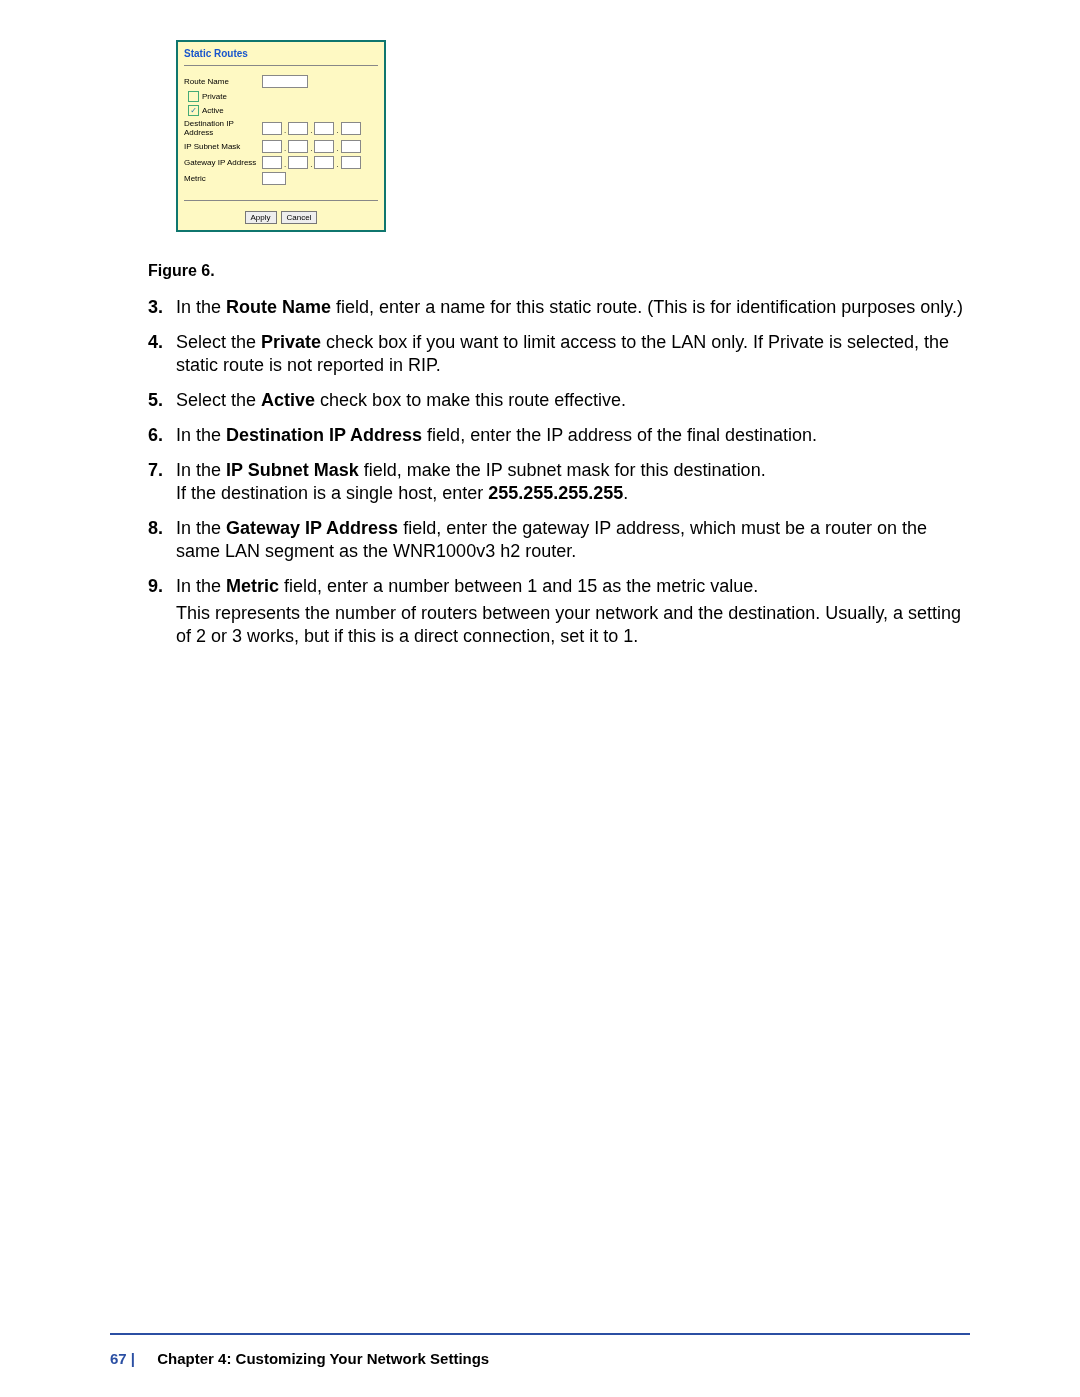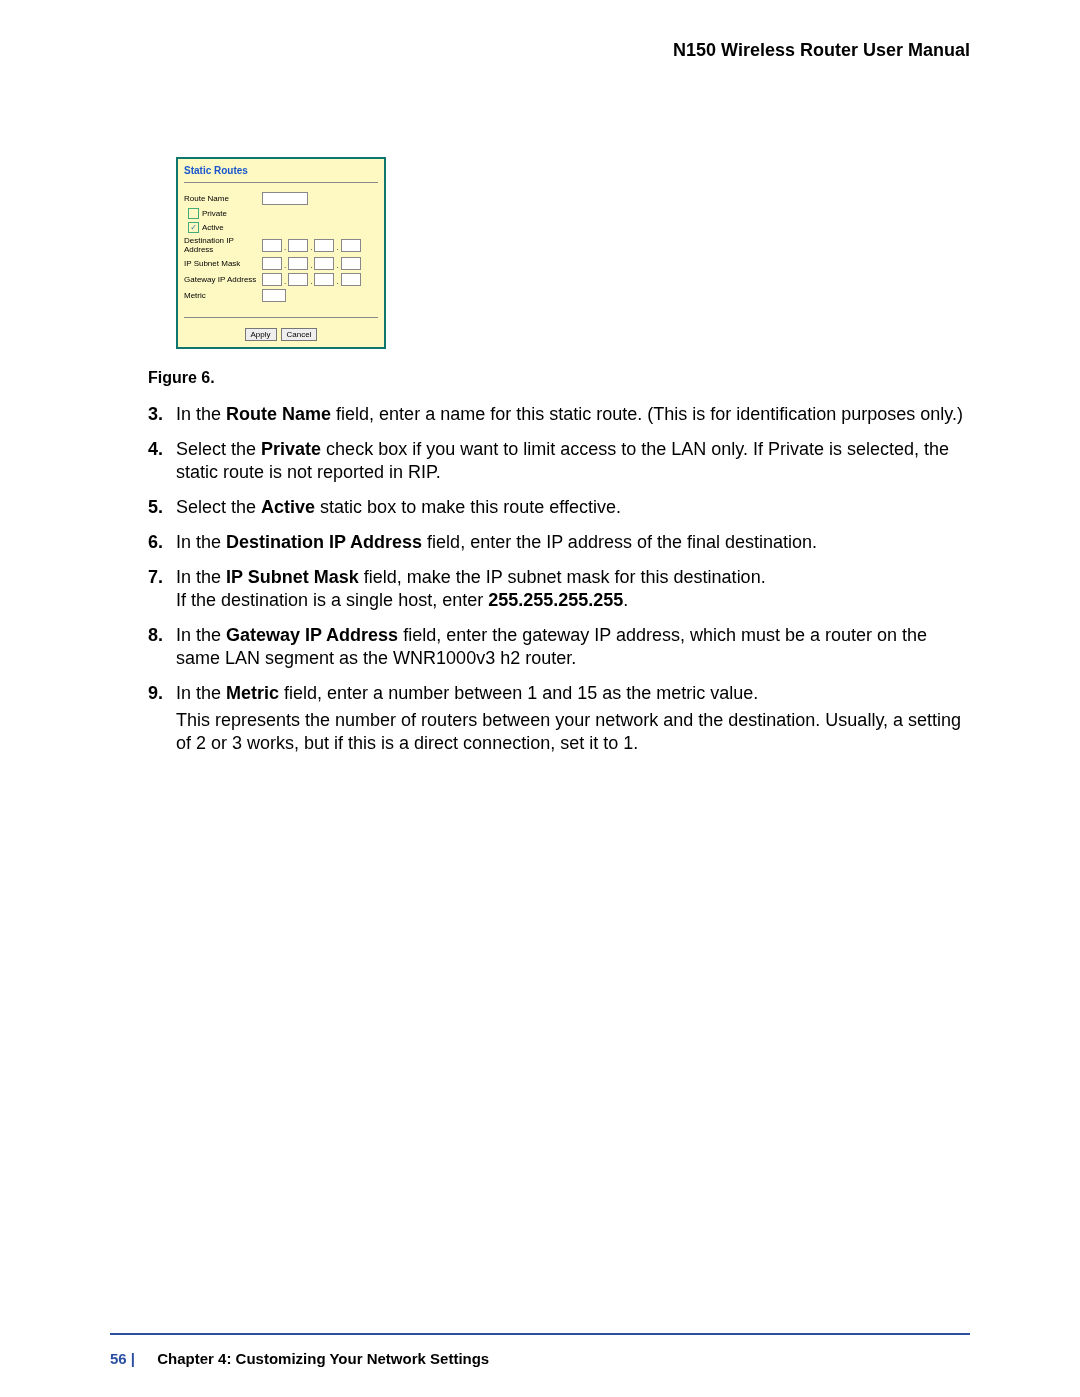--- a/index.html
+++ b/index.html
@@ -13,40 +13,39 @@
   .shot-body{padding:2px 6px 8px 6px;}
   .shot-row{display:flex;align-items:center;margin:3px 0;}
   .shot-label{width:78px;}
   .shot-chk{width:9px;height:9px;border:1px solid #4a7;display:inline-flex;align-items:center;justify-content:center;margin:0 3px 0 4px;font-size:8px;line-height:1;color:#27a;}
   .shot-text{border:1px solid #888;background:#fff;height:11px;width:44px;display:inline-block;}
   .shot-ip{display:flex;gap:2px;align-items:flex-end;}
   .shot-ip .oct{border:1px solid #888;background:#fff;height:11px;width:18px;display:inline-block;}
   .shot-ip .dot{font-size:8px;line-height:8px;}
   .shot-footer{display:flex;justify-content:center;gap:4px;padding:6px 0;}
   .shot-btn{border:1px solid #777;background:#eee;font-size:8px;padding:1px 5px;}
-  .fig-caption{font-weight:bold;font-size:16px;margin:20px 0 16px 38px;}
+  .fig-caption{font-weight:bold;font-size:16px;margin:30px 0 16px 38px;}
   
   .steps{padding-left:38px;font-size:18px;line-height:1.28;}
   .step{display:flex;margin-bottom:12px;}
   .num{font-weight:bold;width:28px;flex:none;}
   .body{flex:1;}
   .body .para{margin-top:4px;}
   .b{font-weight:bold;}
   
   .rule{position:absolute;left:110px;right:110px;bottom:62px;border-top:2px solid #2b4fa3;}
   .footer{position:absolute;left:110px;bottom:30px;font-size:15px;}
   .footer .pg{color:#2b4fa3;font-weight:bold;}
   .footer .sep{color:#2b4fa3;font-weight:bold;}
   .footer .chap{font-weight:bold;margin-left:18px;}
 </style>
 </head>
 <body>
 
 <div class="page">
-  <div class="header">N150 Wireless Router User Manual</div>
 
   <div class="shot-wrap">
     <div class="shot">
       <div class="shot-title">Static Routes</div>
       <hr class="shot-hr">
       <div class="shot-body">
         <div class="shot-row">
           <span class="shot-label">Route Name</span>
           <span class="shot-text"></span>
         </div>
@@ -113,21 +112,21 @@
       <div class="step">
         <div class="num">3.</div>
         <div class="body"><span>In the </span><span class="b">Route Name</span><span> field, enter a name for this static route. (This is for identification purposes only.)</span></div>
       </div>
       <div class="step">
         <div class="num">4.</div>
         <div class="body"><span>Select the </span><span class="b">Private</span><span> check box if you want to limit access to the LAN only. If Private is selected, the static route is not reported in RIP.</span></div>
       </div>
       <div class="step">
         <div class="num">5.</div>
-        <div class="body"><span>Select the </span><span class="b">Active</span><span> static box to make this route effective.</span></div>
+        <div class="body"><span>Select the </span><span class="b">Active</span><span> check box to make this route effective.</span></div>
       </div>
       <div class="step">
         <div class="num">6.</div>
         <div class="body"><span>In the </span><span class="b">Destination IP Address</span><span> field, enter the IP address of the final destination.</span></div>
       </div>
       <div class="step">
         <div class="num">7.</div>
         <div class="body"><span>In the </span><span class="b">IP Subnet Mask</span><span> field, make the IP subnet mask for this destination.</span><br><span>If the destination is a single host, enter </span><span class="b">255.255.255.255</span><span>.</span></div>
       </div>
       <div class="step">
@@ -135,15 +134,15 @@
         <div class="body"><span>In the </span><span class="b">Gateway IP Address</span><span> field, enter the gateway IP address, which must be a router on the same LAN segment as the WNR1000v3 h2 router.</span></div>
       </div>
       <div class="step">
         <div class="num">9.</div>
         <div class="body"><span>In the </span><span class="b">Metric</span><span> field, enter a number between 1 and 15 as the metric value.</span><div class="para"><span>This represents the number of routers between your network and the destination. Usually, a setting of 2 or 3 works, but if this is a direct connection, set it to 1.</span></div></div>
       </div>
     </div>
 
   <div class="rule"></div>
   <div class="footer">
-    <span class="pg">56</span><span class="sep">   |   </span><span class="chap">Chapter 4:  Customizing Your Network Settings</span>
+    <span class="pg">67</span><span class="sep">   |   </span><span class="chap">Chapter 4:  Customizing Your Network Settings</span>
   </div>
 </div>
 
 </body></html>

